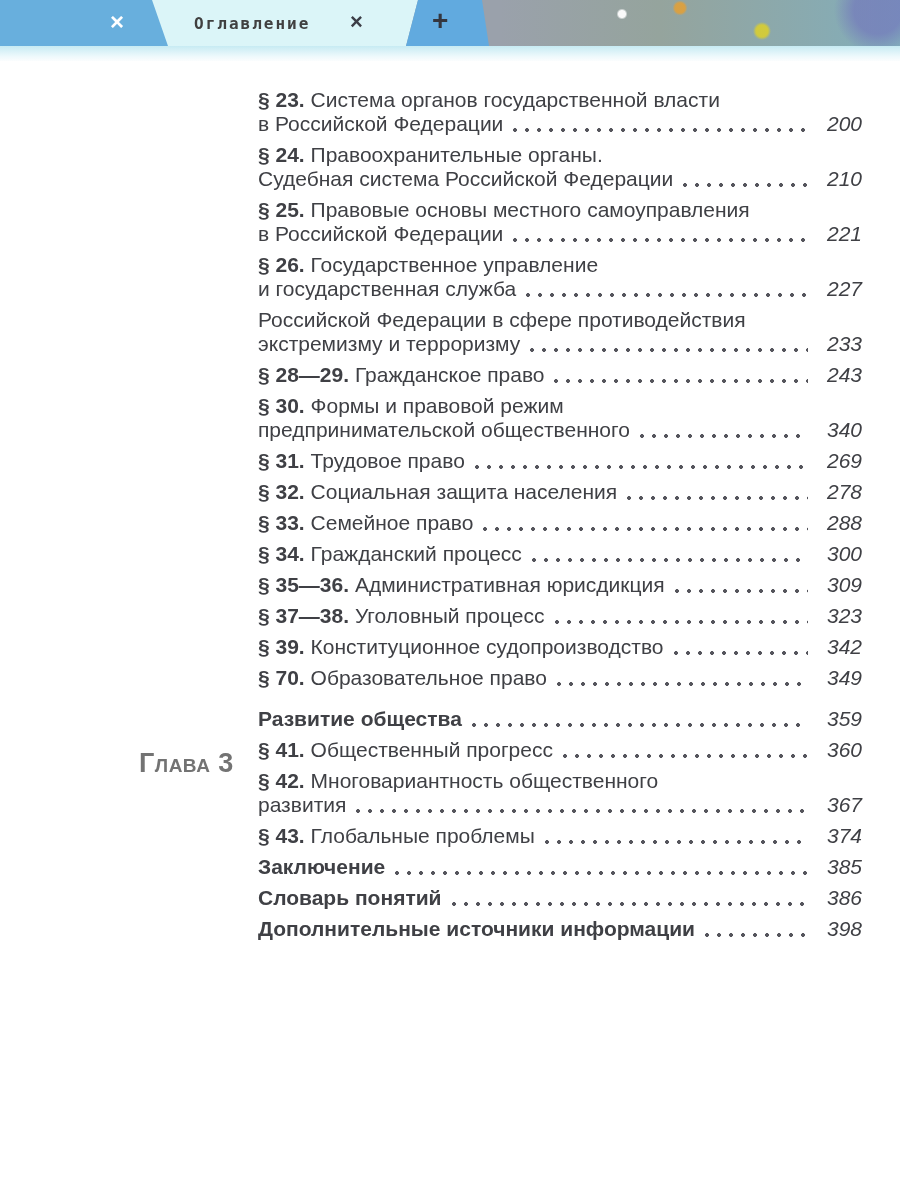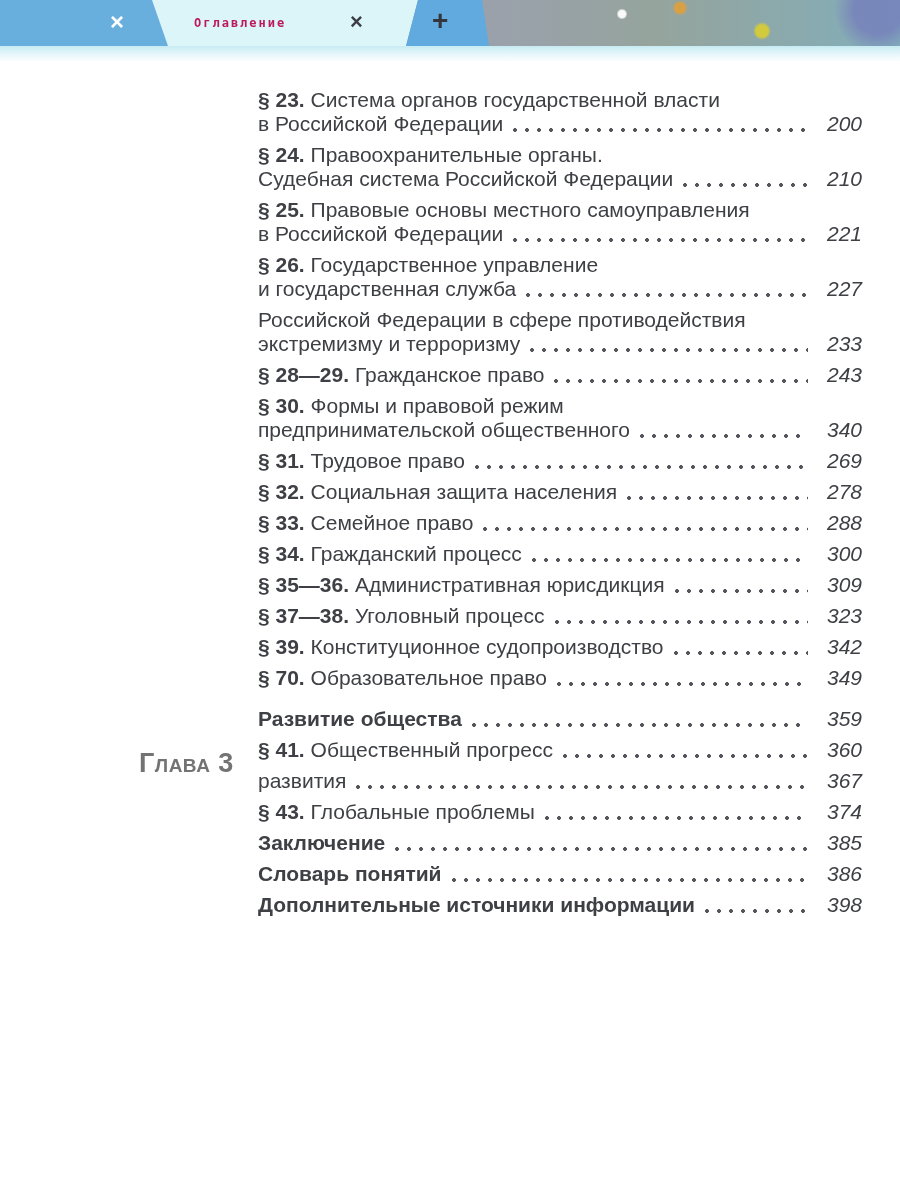--- a/index.html
+++ b/index.html
@@ -36,22 +36,22 @@
     cursor:default;
   }
   .tab-active {
     width:430px;
     background:#dbf5f8;
     clip-path:polygon(152px 0, 418px 0, 406px 100%, 168px 100%);
   }
   .tab-active .tab-label {
     position:absolute; left:194px; top:50%; transform:translateY(-50%);
     font-family:"DejaVu Sans Mono", monospace;
-    font-weight:bold; font-size:12px; letter-spacing:2px;
-    color:#be185d; white-space:nowrap;
+    font-weight:bold; font-size:16px; letter-spacing:2px;
+    color:#404040; white-space:nowrap;
   }
   .tab-active .close-x {
     position:absolute; left:350px; top:50%; transform:translateY(-54%);
     color:#3c3e47; font-size:22px; font-weight:bold; line-height:1;
   }
   .tab-new {
     width:500px;
     background:#61aadf;
     clip-path:polygon(418px 0, 482px 0, 489px 100%, 406px 100%);
   }
@@ -243,20 +243,23 @@
       </div>
       <div class="entry">
         <div class="line">
           <span class="txt"><b class="prefix">§ 41. </b>Общественный прогресс</span>
           <span class="dots"></span>
           <span class="pg">360</span>
         </div>
       </div>
       <div class="entry">
         <div class="line">
+          <span class="txt"><b class="prefix">§ 42. </b>Многовариантность общественного</span>
+        </div>
+        <div class="line">
           <span class="txt">развития</span>
           <span class="dots"></span>
           <span class="pg">367</span>
         </div>
       </div>
       <div class="entry">
         <div class="line">
           <span class="txt"><b class="prefix">§ 43. </b>Глобальные проблемы</span>
           <span class="dots"></span>
           <span class="pg">374</span>

